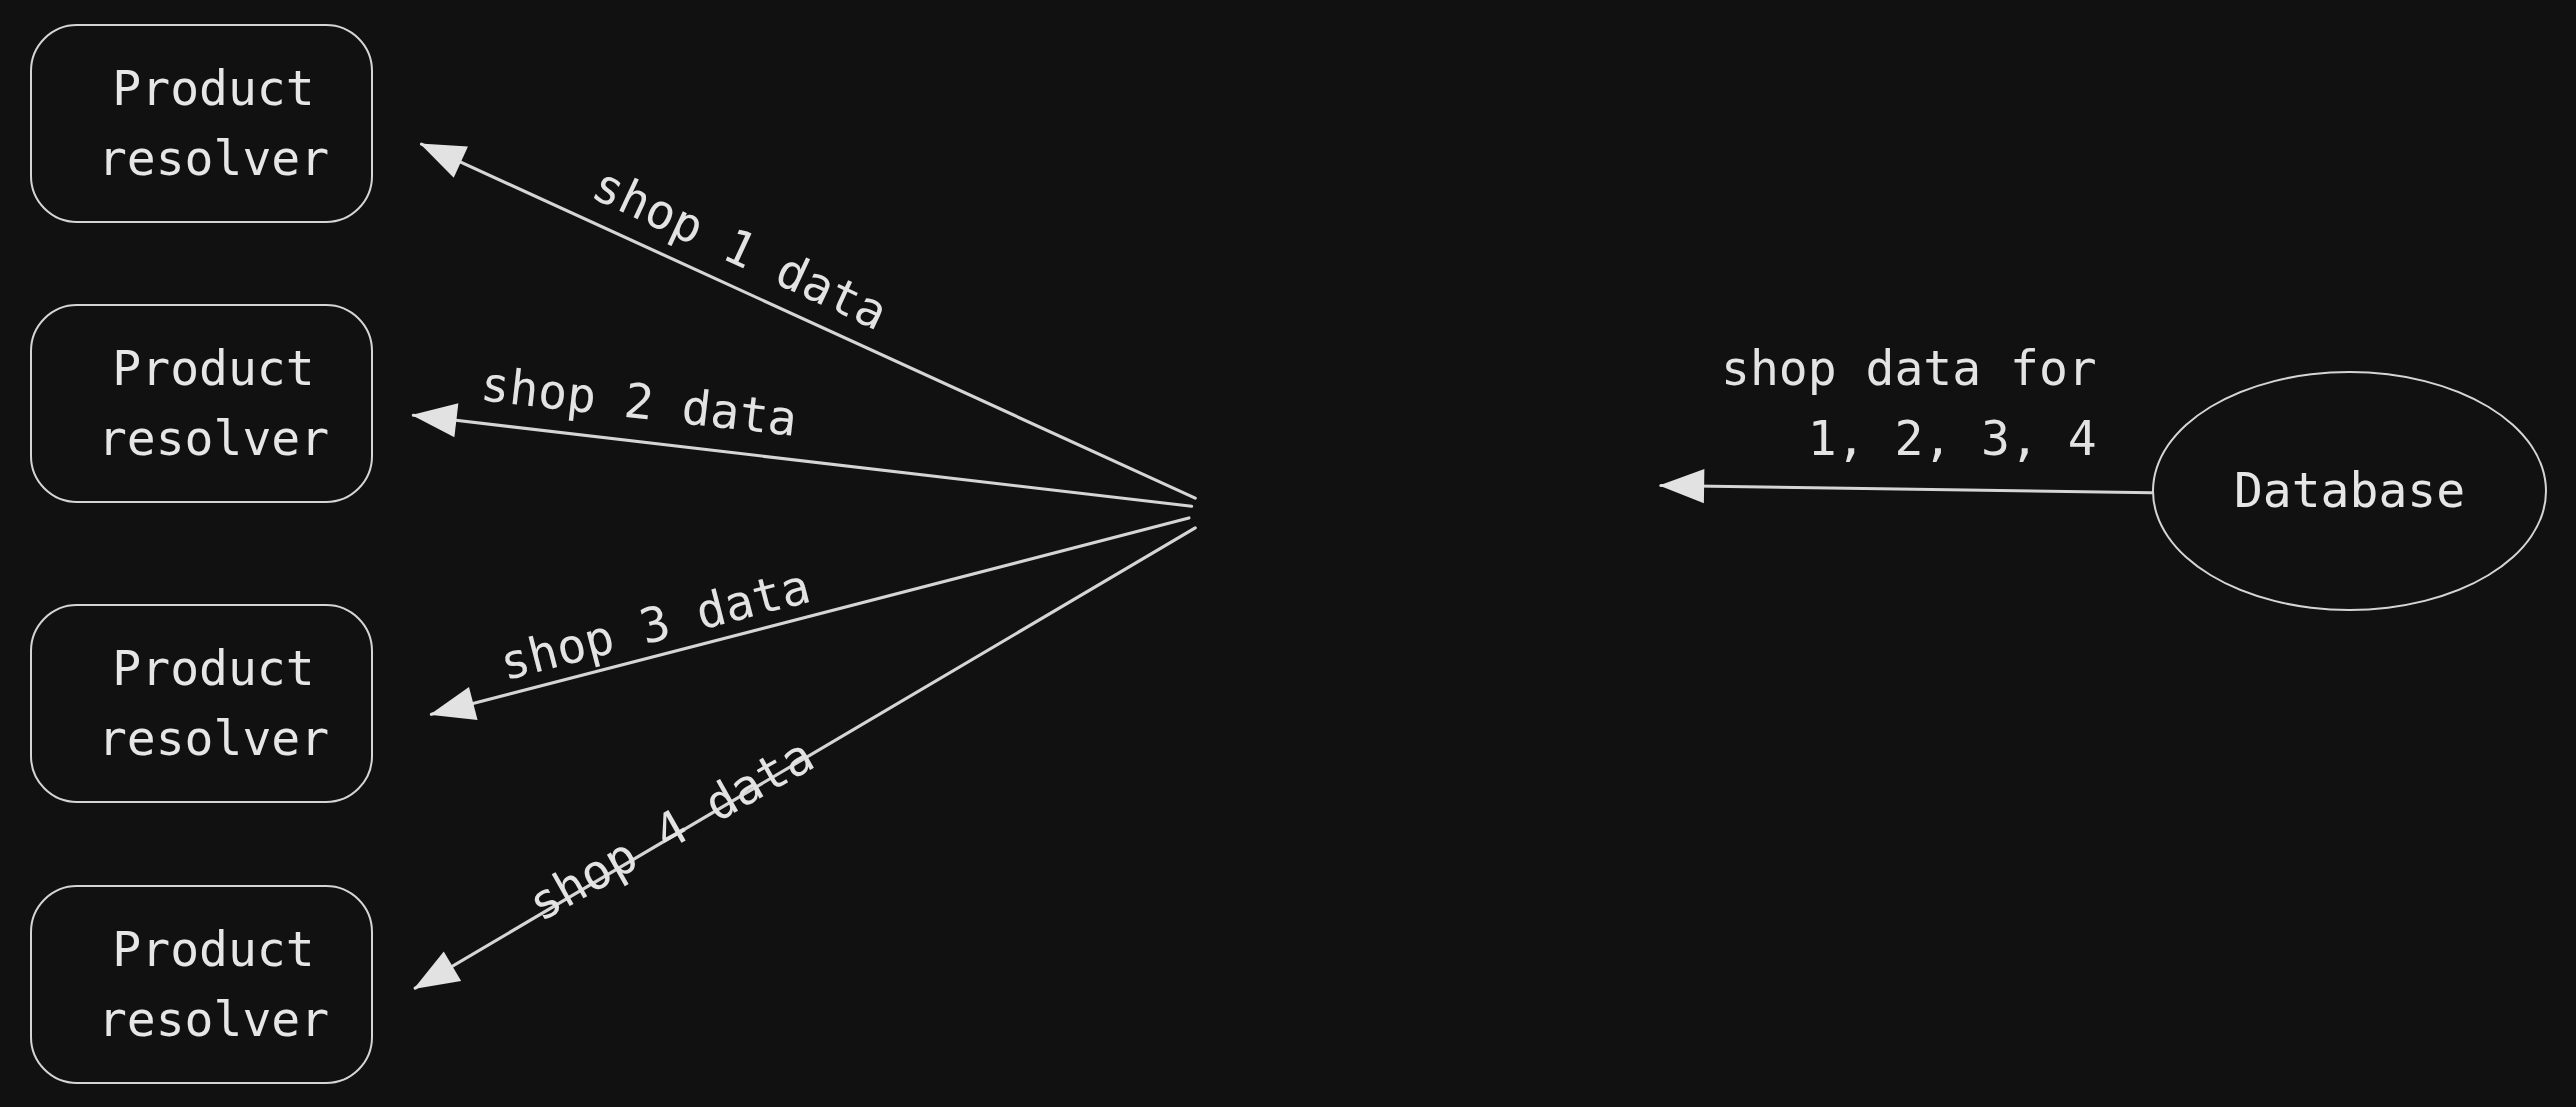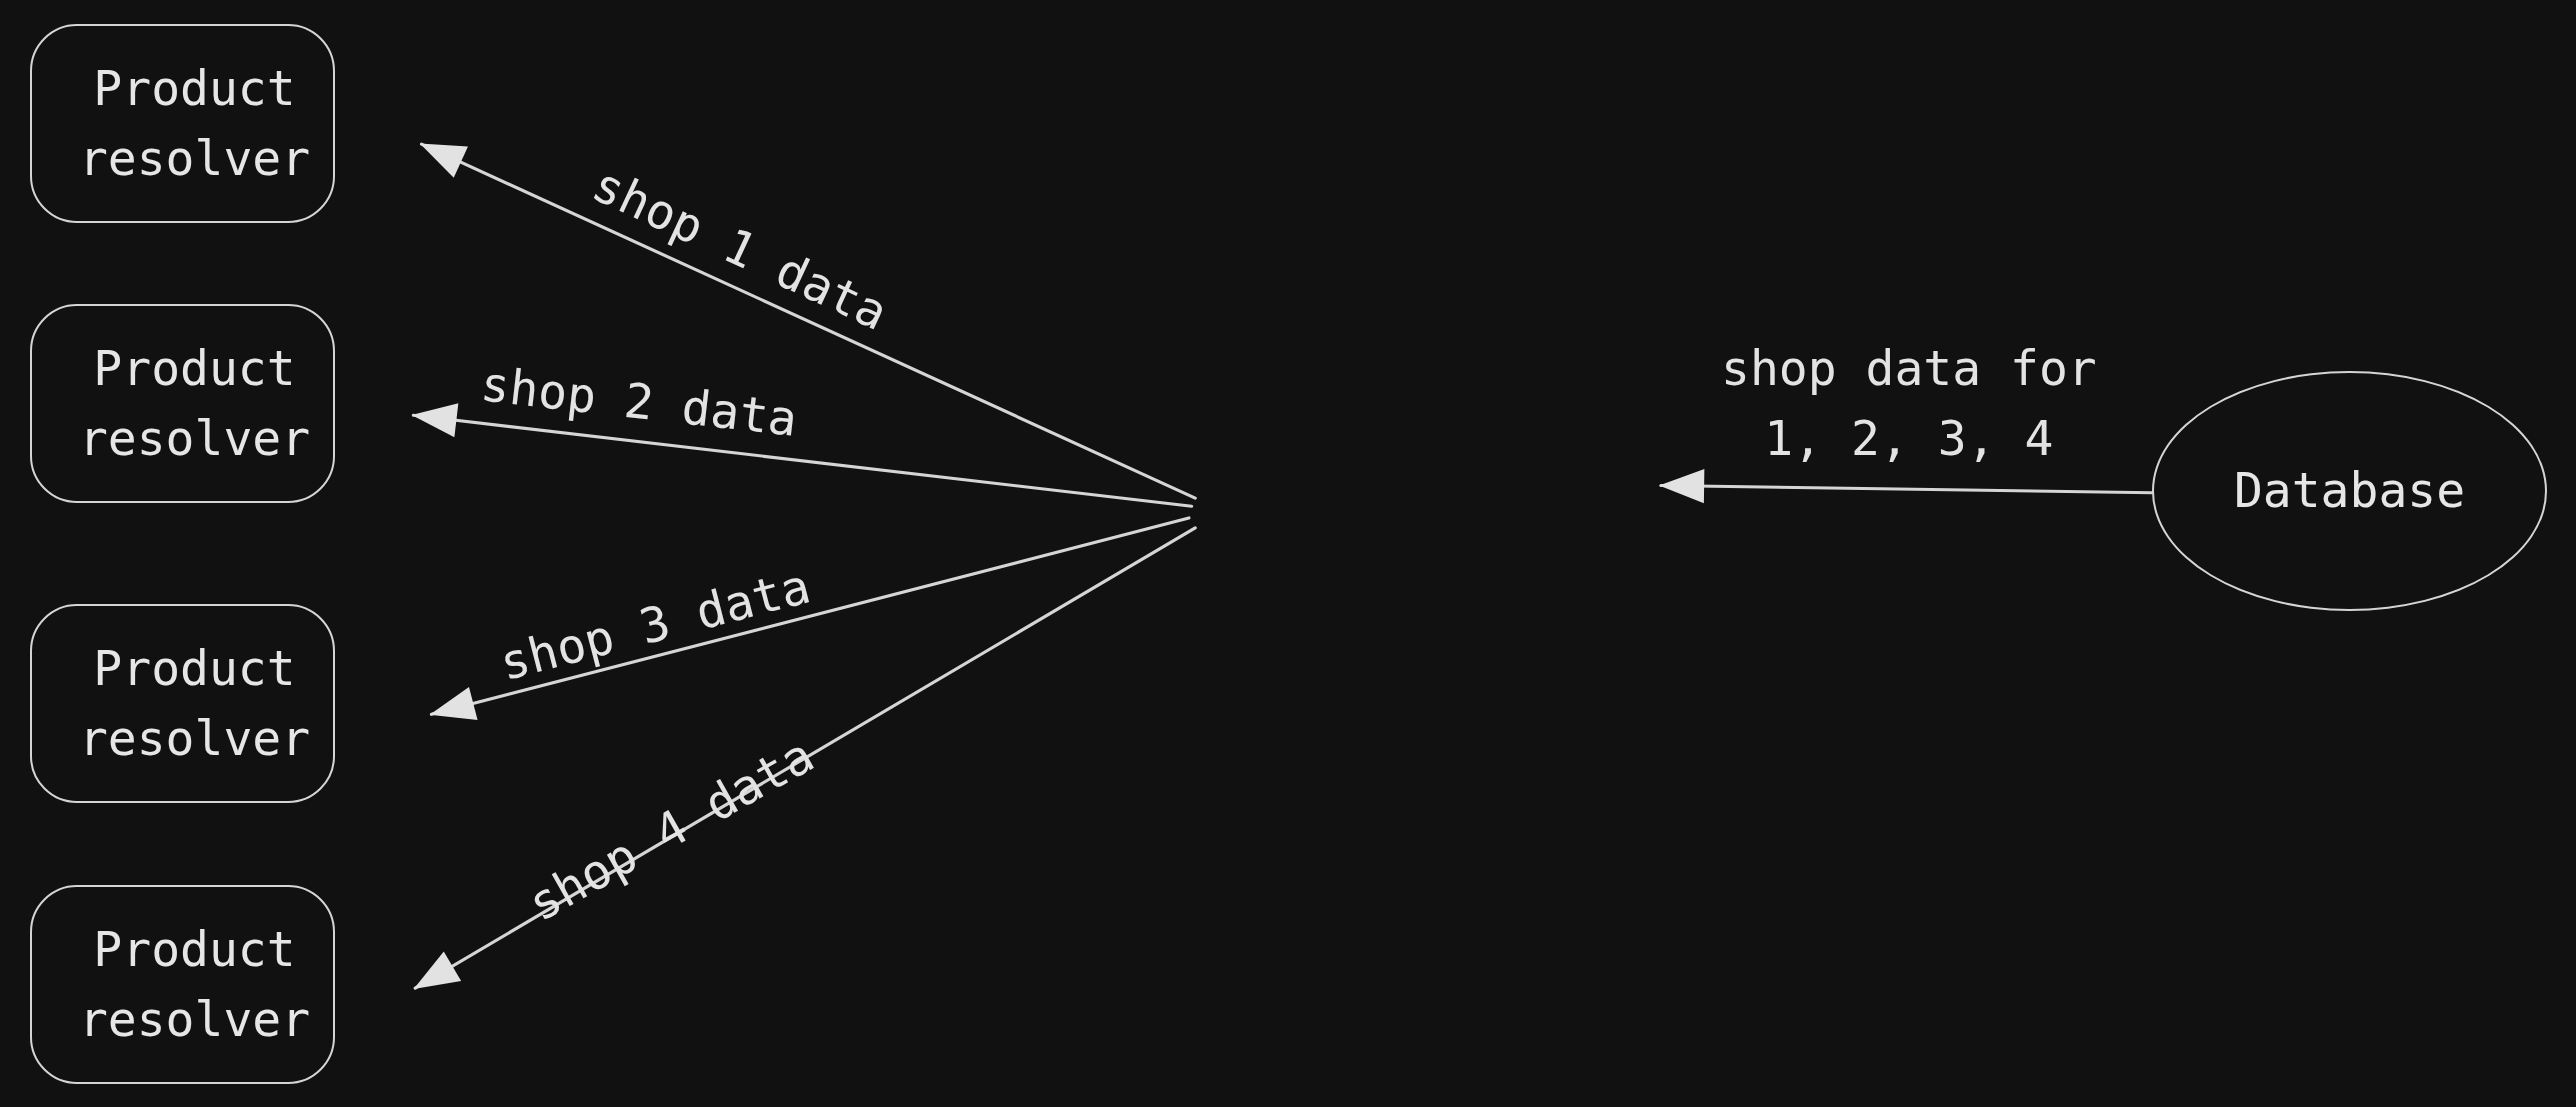--- a/index.html
+++ b/index.html
@@ -27,21 +27,21 @@
     box-sizing: border-box;
   }
   .node-label {
     font-size: 48px;
     line-height: 1.45;
     white-space: pre-line;
     color: #e6e6e6;
   }
   .resolver {
     left: 30px;
-    width: 305px;
+    width: 343px;
     height: 199px;
     border-radius: 47px;
     padding-left: 24px;
   }
   .resolver-1 { top: 24px; }
   .resolver-2 { top: 304px; }
   .resolver-3 { top: 604px; }
   .resolver-4 { top: 885px; }
   .dataloader {
     left: 1211px;
@@ -82,21 +82,21 @@
   .edge-label-3 { left: 655px; top: 625px; transform: translate(-50%,-50%) rotate(-14.5deg); }
   .edge-label-4 { left: 671px; top: 830px; transform: translate(-50%,-50%) rotate(-29.5deg); }
   .edge-label-db {
     position: absolute;
     left: 1721px;
     top: 334px;
     font-size: 48px;
     line-height: 1.45;
     white-space: pre-line;
     color: #e3e3e3;
-    text-align: center;
+    text-align: right;
   }
 </style>
 </head>
 <body>
 
 <div class="canvas">
 
   <svg class="edges-svg" viewBox="0 0 2860 1230" xmlns="http://www.w3.org/2000/svg">
     <defs>
       <marker id="arrowhead" markerUnits="userSpaceOnUse" markerWidth="56" markerHeight="44" refX="50" refY="22" orient="auto">

